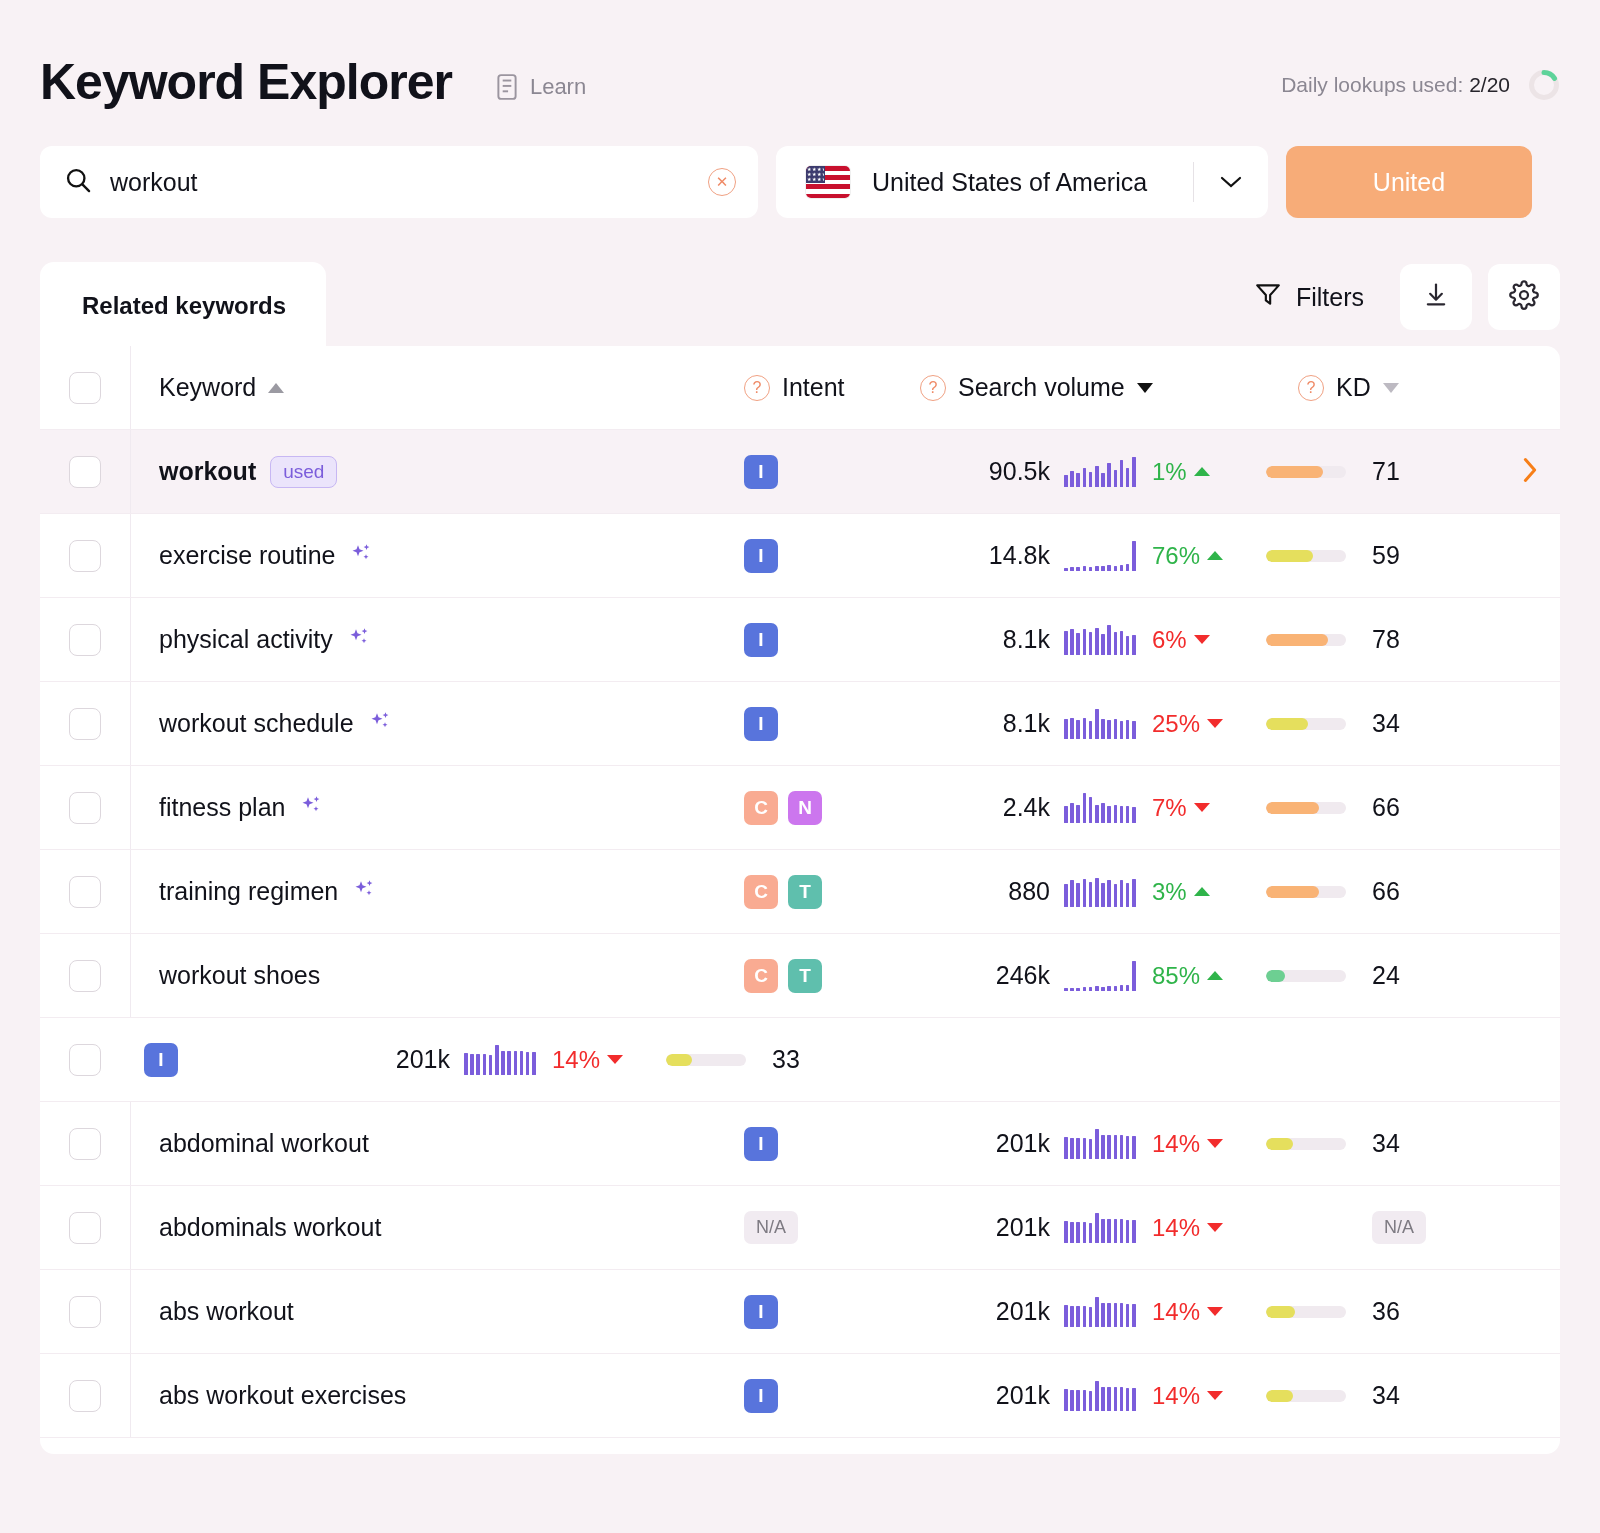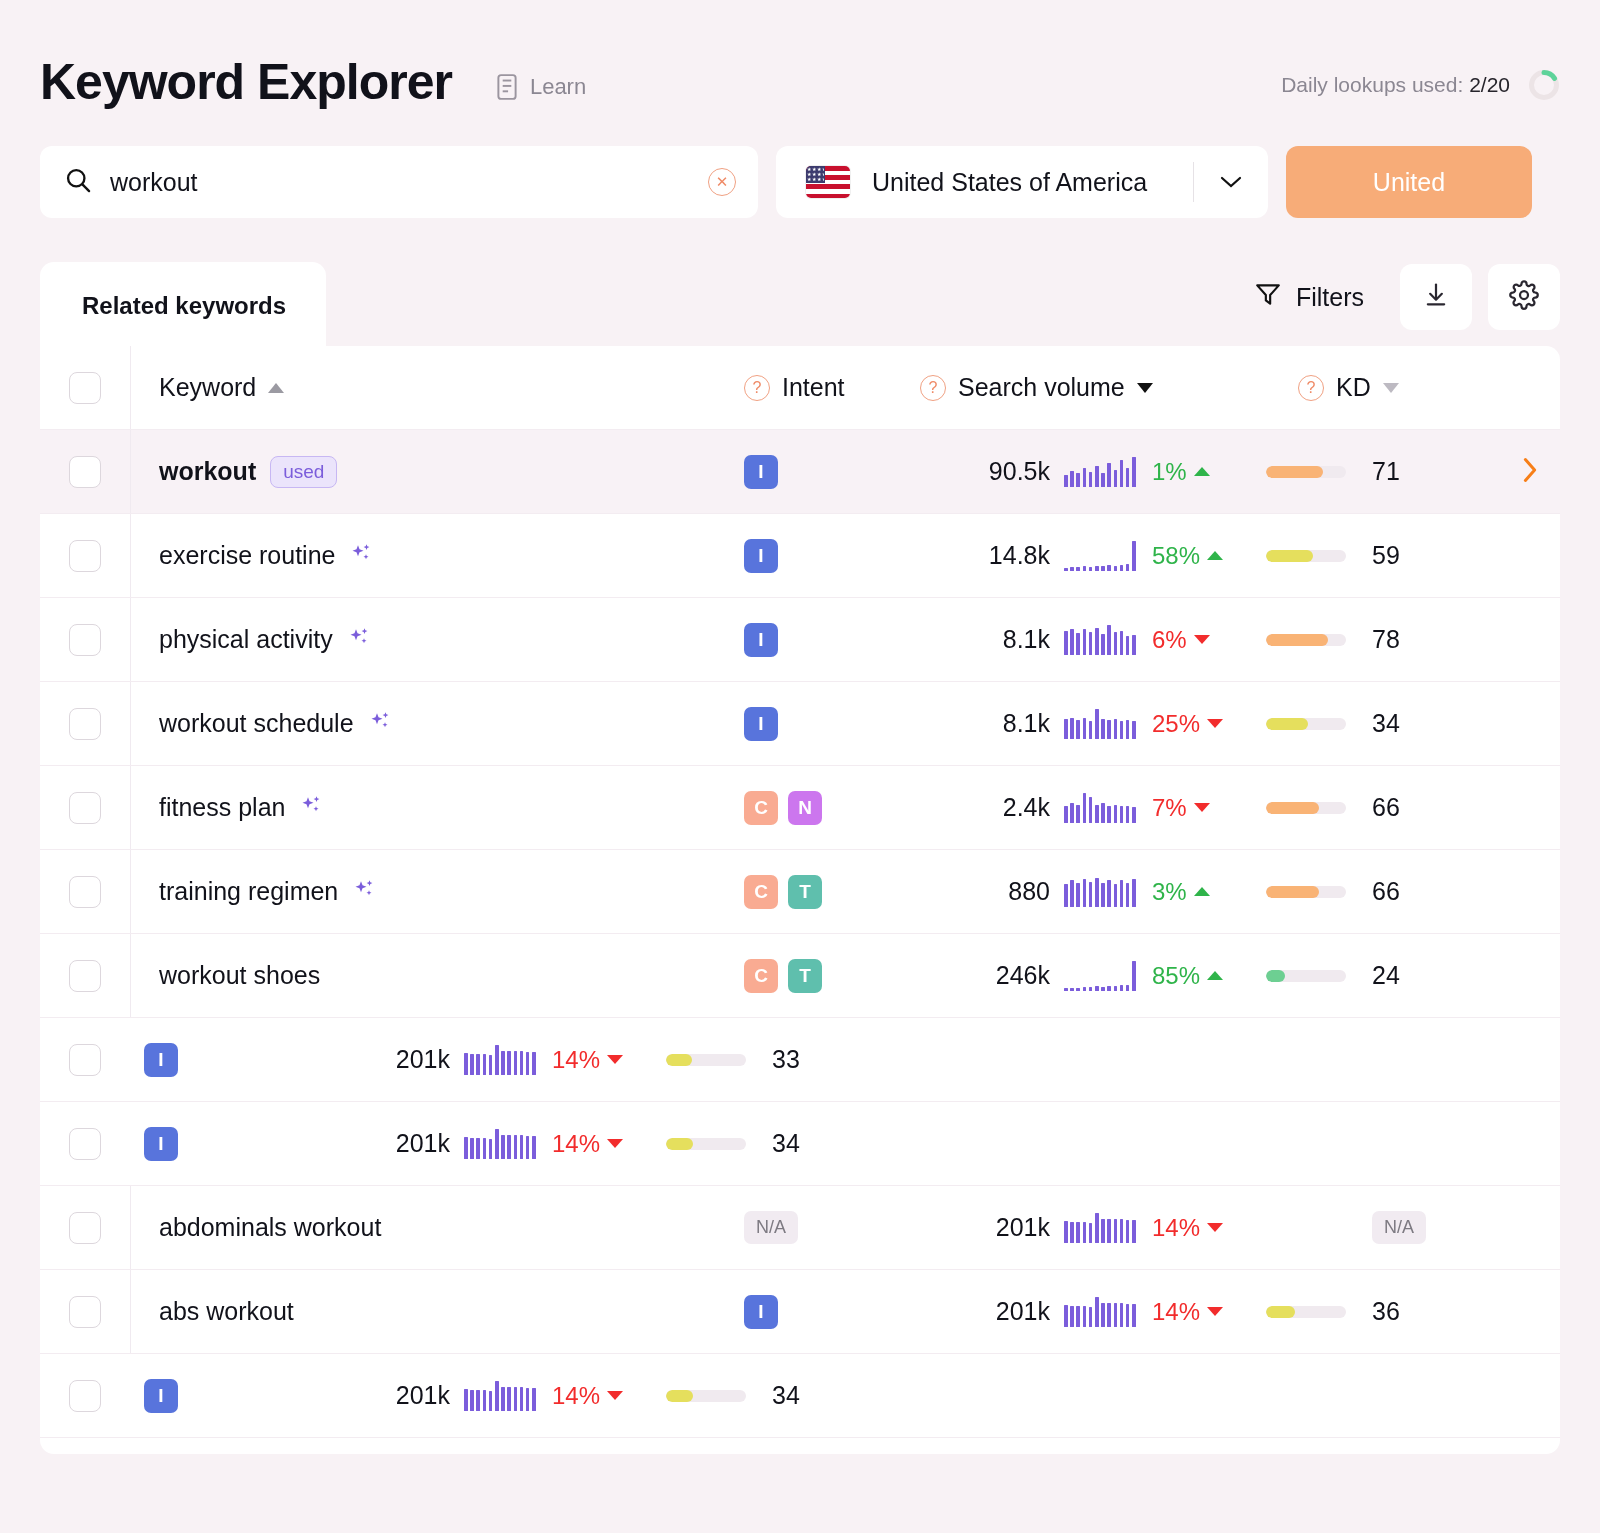--- a/index.html
+++ b/index.html
@@ -367,21 +367,21 @@
             <i style="height:3.9px"></i>
             <i style="height:4.8px"></i>
             <i style="height:4.2px"></i>
             <i style="height:5.3999999999999995px"></i>
             <i style="height:4.8px"></i>
             <i style="height:6px"></i>
             <i style="height:6.6px"></i>
             <i style="height:30px"></i>
           </span>
       <span class="delta up">
-        <span>58%</span>
+        <span>76%</span>
         <span class="tri"></span>
       </span>
     </div>
     <div class="kd-cell">
           <div class="kd-bar">
             <span style="width:59%;background:#e5df5d"></span>
           </div>
        <span class="kd-num">59</span>
         </div>
     <div class="chev-cell">
@@ -656,20 +656,24 @@
        <span class="kd-num">33</span>
         </div>
     <div class="chev-cell">
       
     </div>
       </div>
       <div class="trow">
     <div class="cb-cell">
       <div class="cb"></div>
     </div>
+    <div class="kw-cell">
+      <span class="kw-text">abdominal workout</span>
+
+    </div>
     <div class="intent-cell">
           <span class="ibadge I">I</span>
         </div>
     <div class="vol-cell">
       <span class="vol-num">201k</span>
       <span class="spark">
             <i style="height:21.599999999999998px"></i>
             <i style="height:21px"></i>
             <i style="height:20.4px"></i>
             <i style="height:21px"></i>
@@ -776,20 +780,24 @@
        <span class="kd-num">36</span>
         </div>
     <div class="chev-cell">
       
     </div>
       </div>
       <div class="trow">
     <div class="cb-cell">
       <div class="cb"></div>
     </div>
+    <div class="kw-cell">
+      <span class="kw-text">abs workout exercises</span>
+
+    </div>
     <div class="intent-cell">
           <span class="ibadge I">I</span>
         </div>
     <div class="vol-cell">
       <span class="vol-num">201k</span>
       <span class="spark">
             <i style="height:21.599999999999998px"></i>
             <i style="height:21px"></i>
             <i style="height:20.4px"></i>
             <i style="height:21px"></i>

